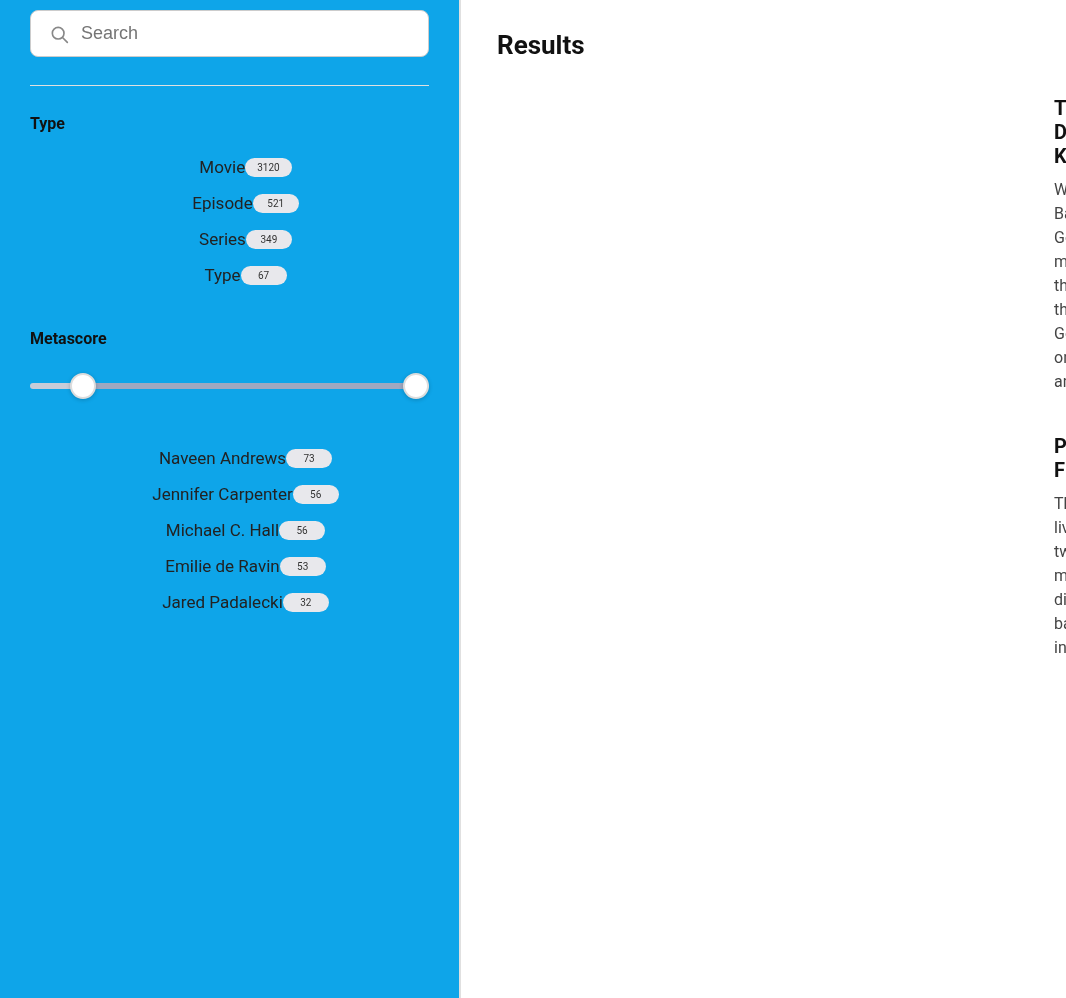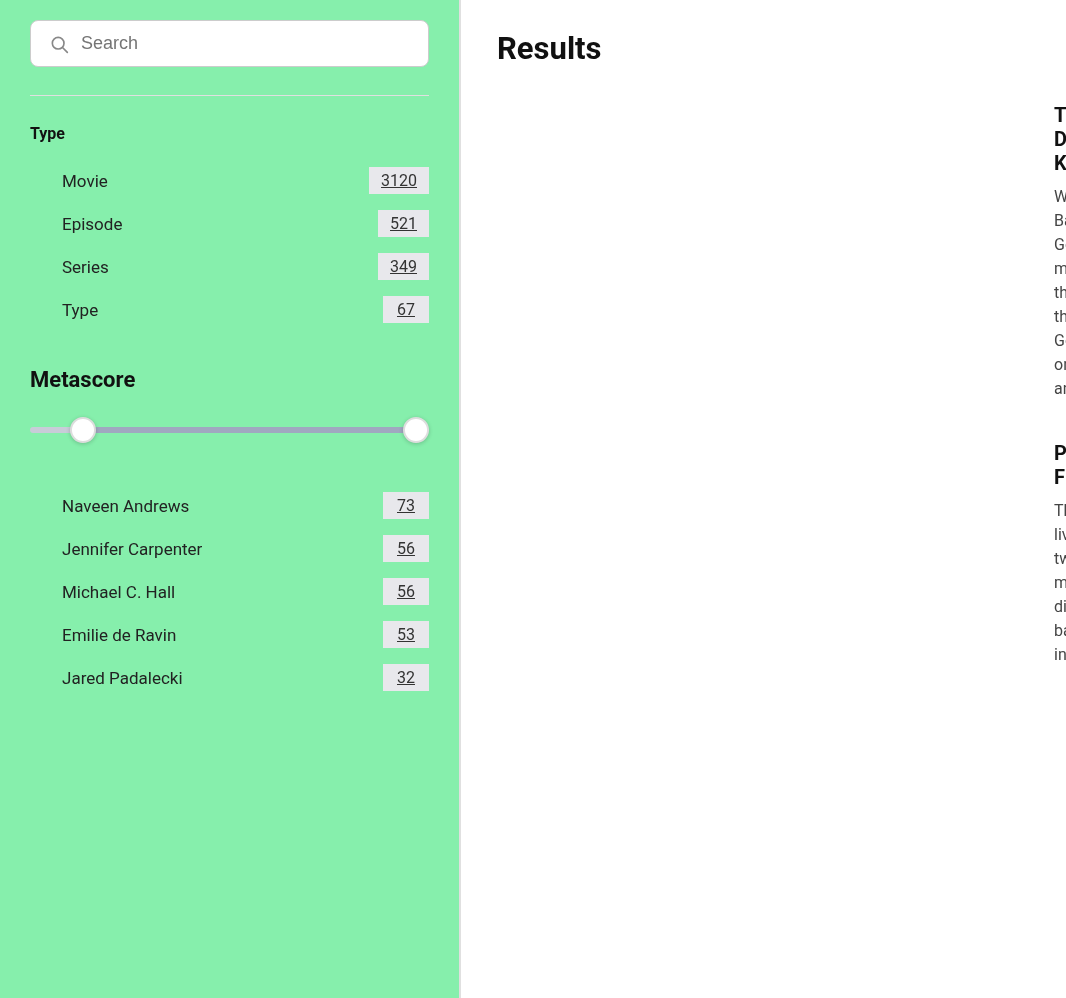--- a/index.html
+++ b/index.html
@@ -6,22 +6,22 @@
     body {
       font-family: -apple-system, BlinkMacSystemFont, 'Segoe UI', Roboto, sans-serif;
       background: #f5f5f7;
       display: flex;
       min-height: 998px;
     }
 
     .sidebar {
       width: 460px;
       min-width: 460px;
-      background: #86efac;
-      padding: 20px 30px;
+      background: #0ea5e9;
+      padding: 10px 30px;
       border-right: 1px solid #e0e0e0;
     }
 
     .search-box {
       display: flex;
       align-items: center;
       border: 1.5px solid #ccc;
       border-radius: 8px;
       padding: 12px 18px;
       margin-bottom: 28px;
@@ -57,47 +57,46 @@
     .filter-section-title {
       font-weight: 700;
       font-size: 16px;
       color: #111;
       margin-bottom: 16px;
     }
 
     .filter-item {
       display: flex;
       align-items: center;
-      justify-content: space-between;
+      justify-content: center;
       padding: 8px 0;
       font-size: 17px;
       color: #222;
       cursor: pointer;
       margin-left: 32px;
     }
 
     .filter-badge {
       background: #e8e8ec;
-      border-radius: 0;
+      border-radius: 12px;
       padding: 4px 12px;
-      font-size: 16px;
+      font-size: 10px;
       color: #333;
       font-weight: 400;
       min-width: 46px;
       text-align: center;
-      text-decoration: underline;
     }
 
     .metascore-section {
       margin-bottom: 36px;
     }
 
     .metascore-title {
       font-weight: 700;
-      font-size: 22px;
+      font-size: 16px;
       color: #111;
       margin-bottom: 20px;
     }
 
     .range-container {
       position: relative;
       height: 36px;
       display: flex;
       align-items: center;
     }
@@ -142,21 +141,21 @@
     
     .main-content {
       flex: 1;
       background: #fff;
       padding: 30px 36px;
       margin-left: 0;
       border-left: 1px solid #e0e0e0;
     }
 
     .results-title {
-      font-size: 31px;
+      font-size: 26px;
       font-weight: 700;
       color: #111;
       margin-bottom: 32px;
     }
 
     .result-item {
       display: flex;
       align-items: flex-start;
       margin-bottom: 36px;
       gap: 24px;

